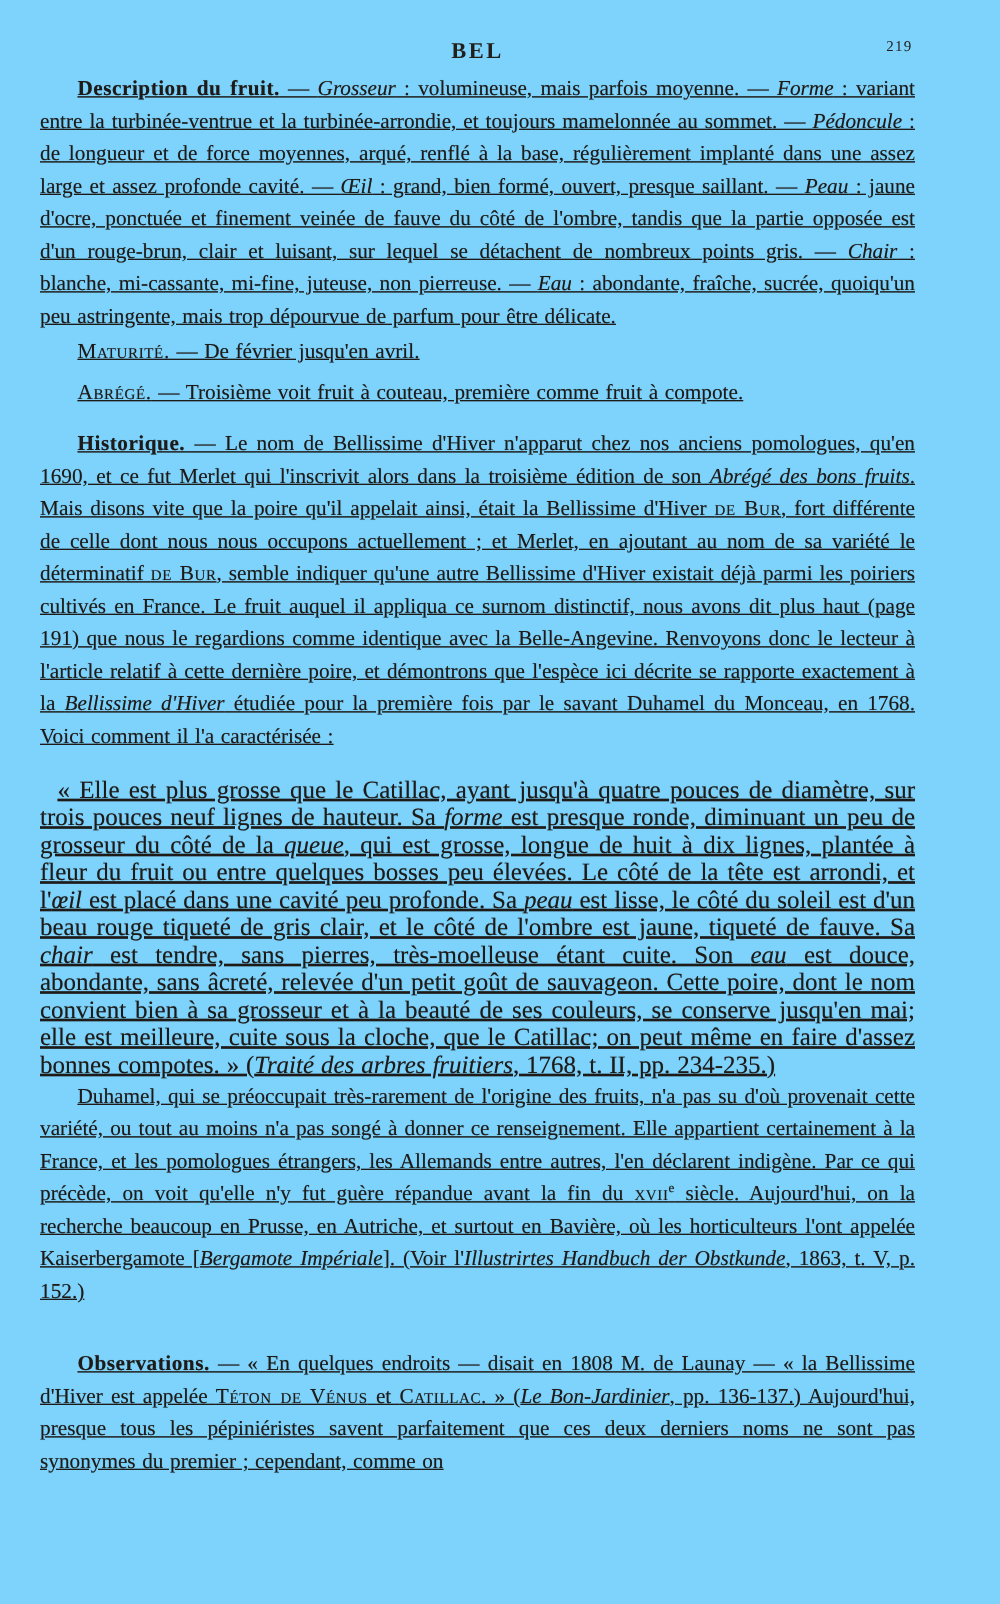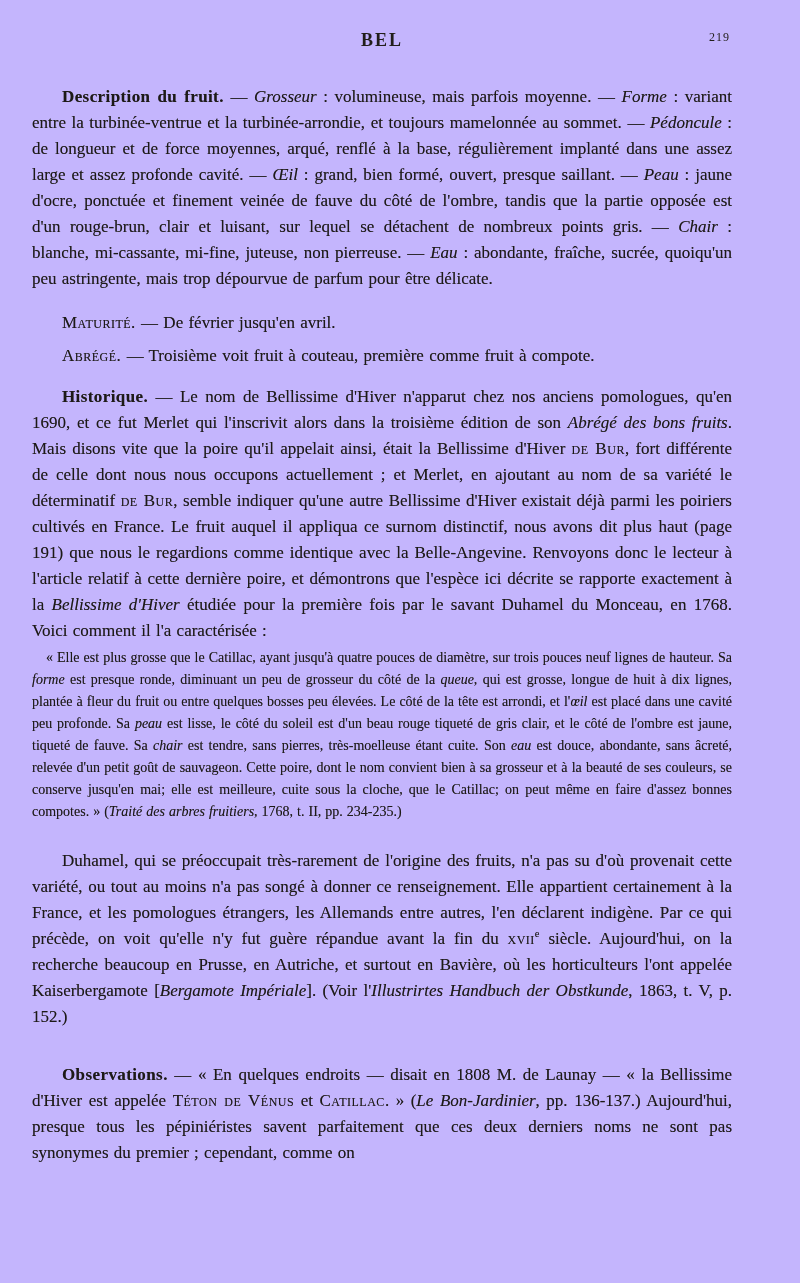--- a/index.html
+++ b/index.html
@@ -4,21 +4,21 @@
 <style>
   html, body {
     margin: 0;
     padding: 0;
     background: #ffffff;
   }
   .page {
     position: relative;
     width: 800px;
     height: 1283px;
-    background: #c4b5fd;
+    background: #7dd3fc;
     overflow: hidden;
     font-family: "Liberation Serif", "DejaVu Serif", serif;
     color: #1d1a17;
   }
   .page-header {
     position: absolute;
     top: 30px;
     left: 32px;
     width: 700px;
     height: 26px;
@@ -36,44 +36,45 @@
   .page-number {
     position: absolute;
     right: 2px;
     top: 0;
     font-size: 12px;
     color: #221e1a;
     letter-spacing: 1px;
   }
   .page-body {
     position: absolute;
-    top: 84px;
+    top: 58px;
     left: 32px;
     width: 700px;
     text-shadow: 0 0 0.6px rgba(30, 25, 20, 0.45);
+    text-decoration: underline;
   }
   .para {
     margin: 0;
     text-align: justify;
     font-size: 17px;
     line-height: 26px;
     text-indent: 30px;
     word-spacing: 1px;
   }
-  .para-maturite  { margin-top: 18px; }
+  .para-maturite  { margin-top: 2px; }
   .para-qualite   { margin-top: 7px; }
   .para-historique { margin-top: 15px; }
   .para-quote {
-    margin-top: 3px;
-    font-size: 14px;
+    margin-top: 19px;
+    font-size: 20px;
     line-height: 22px;
     text-indent: 14px;
     word-spacing: 0.5px;
   }
-  .para-duhamel { margin-top: 25px; }
+  .para-duhamel { margin-top: 1px; }
   .para-observations { margin-top: 32px; }
   .rn { }
   .rb { font-weight: 700; letter-spacing: 0.4px; }
   .ri { font-style: italic; }
   .rsc { font-variant: small-caps; letter-spacing: 0.5px; }
   .rsup { vertical-align: super; font-size: 0.62em; line-height: 0; }
 </style>
 </head>
 <body>
 

